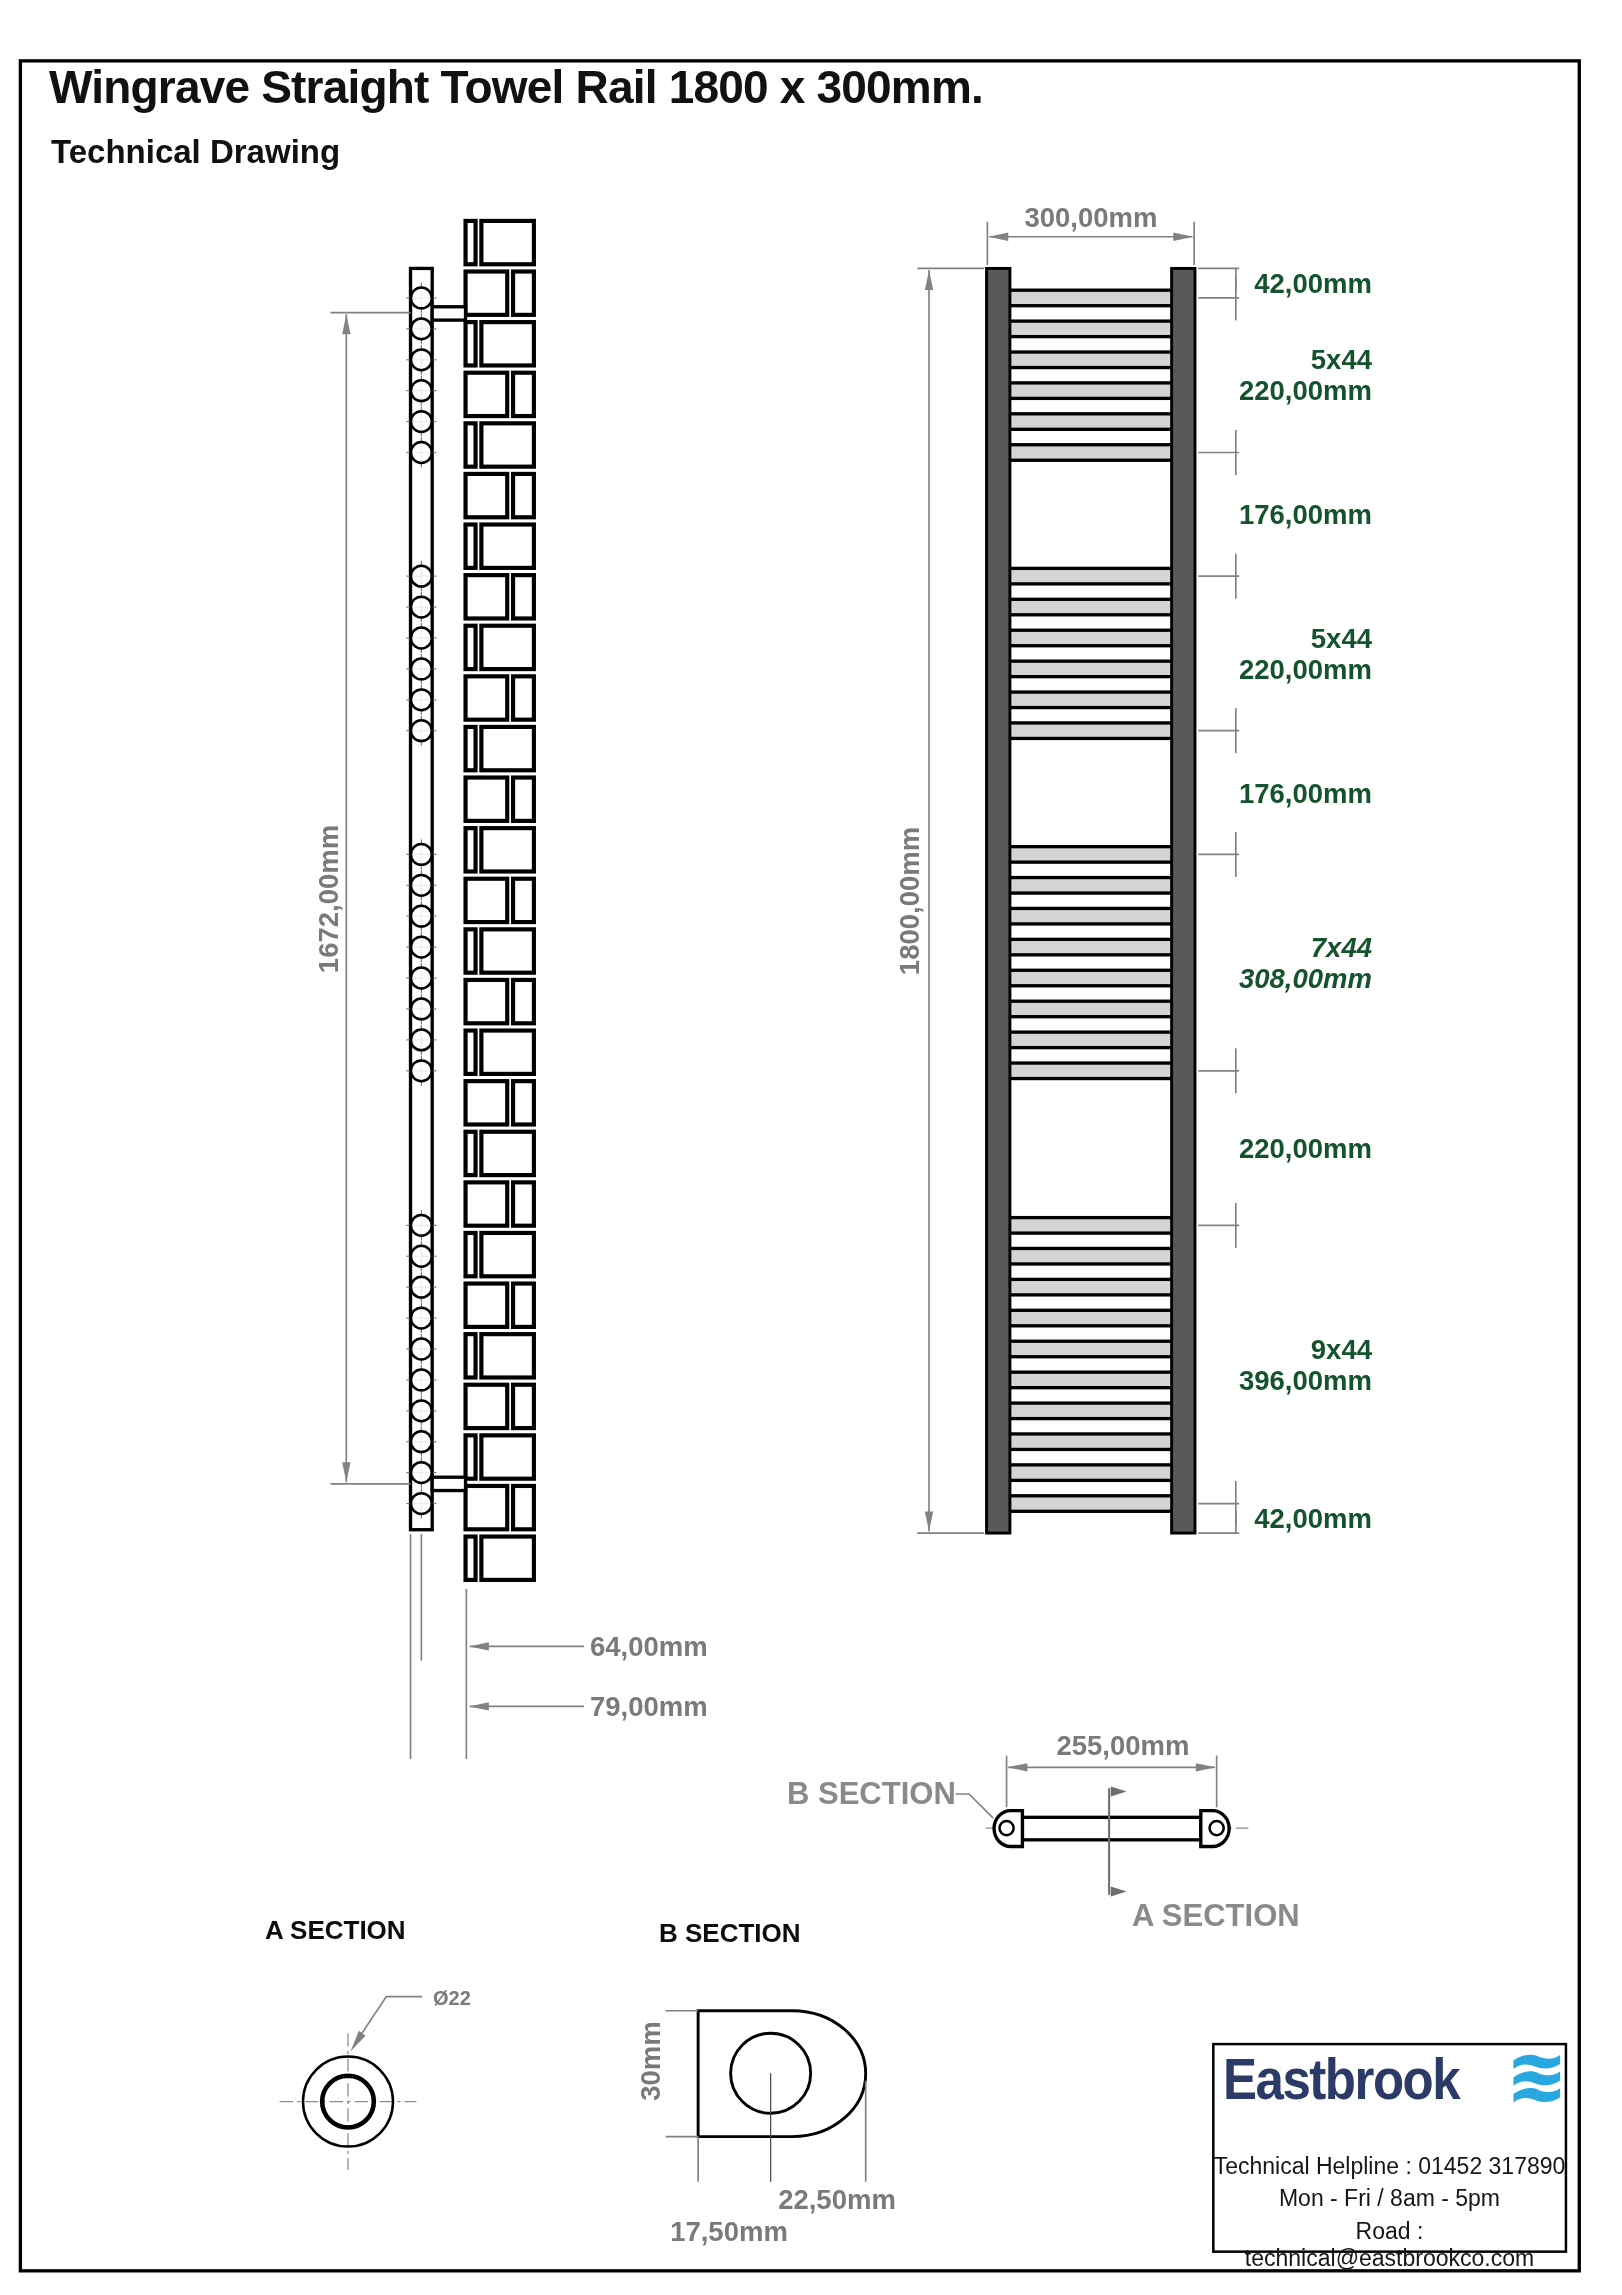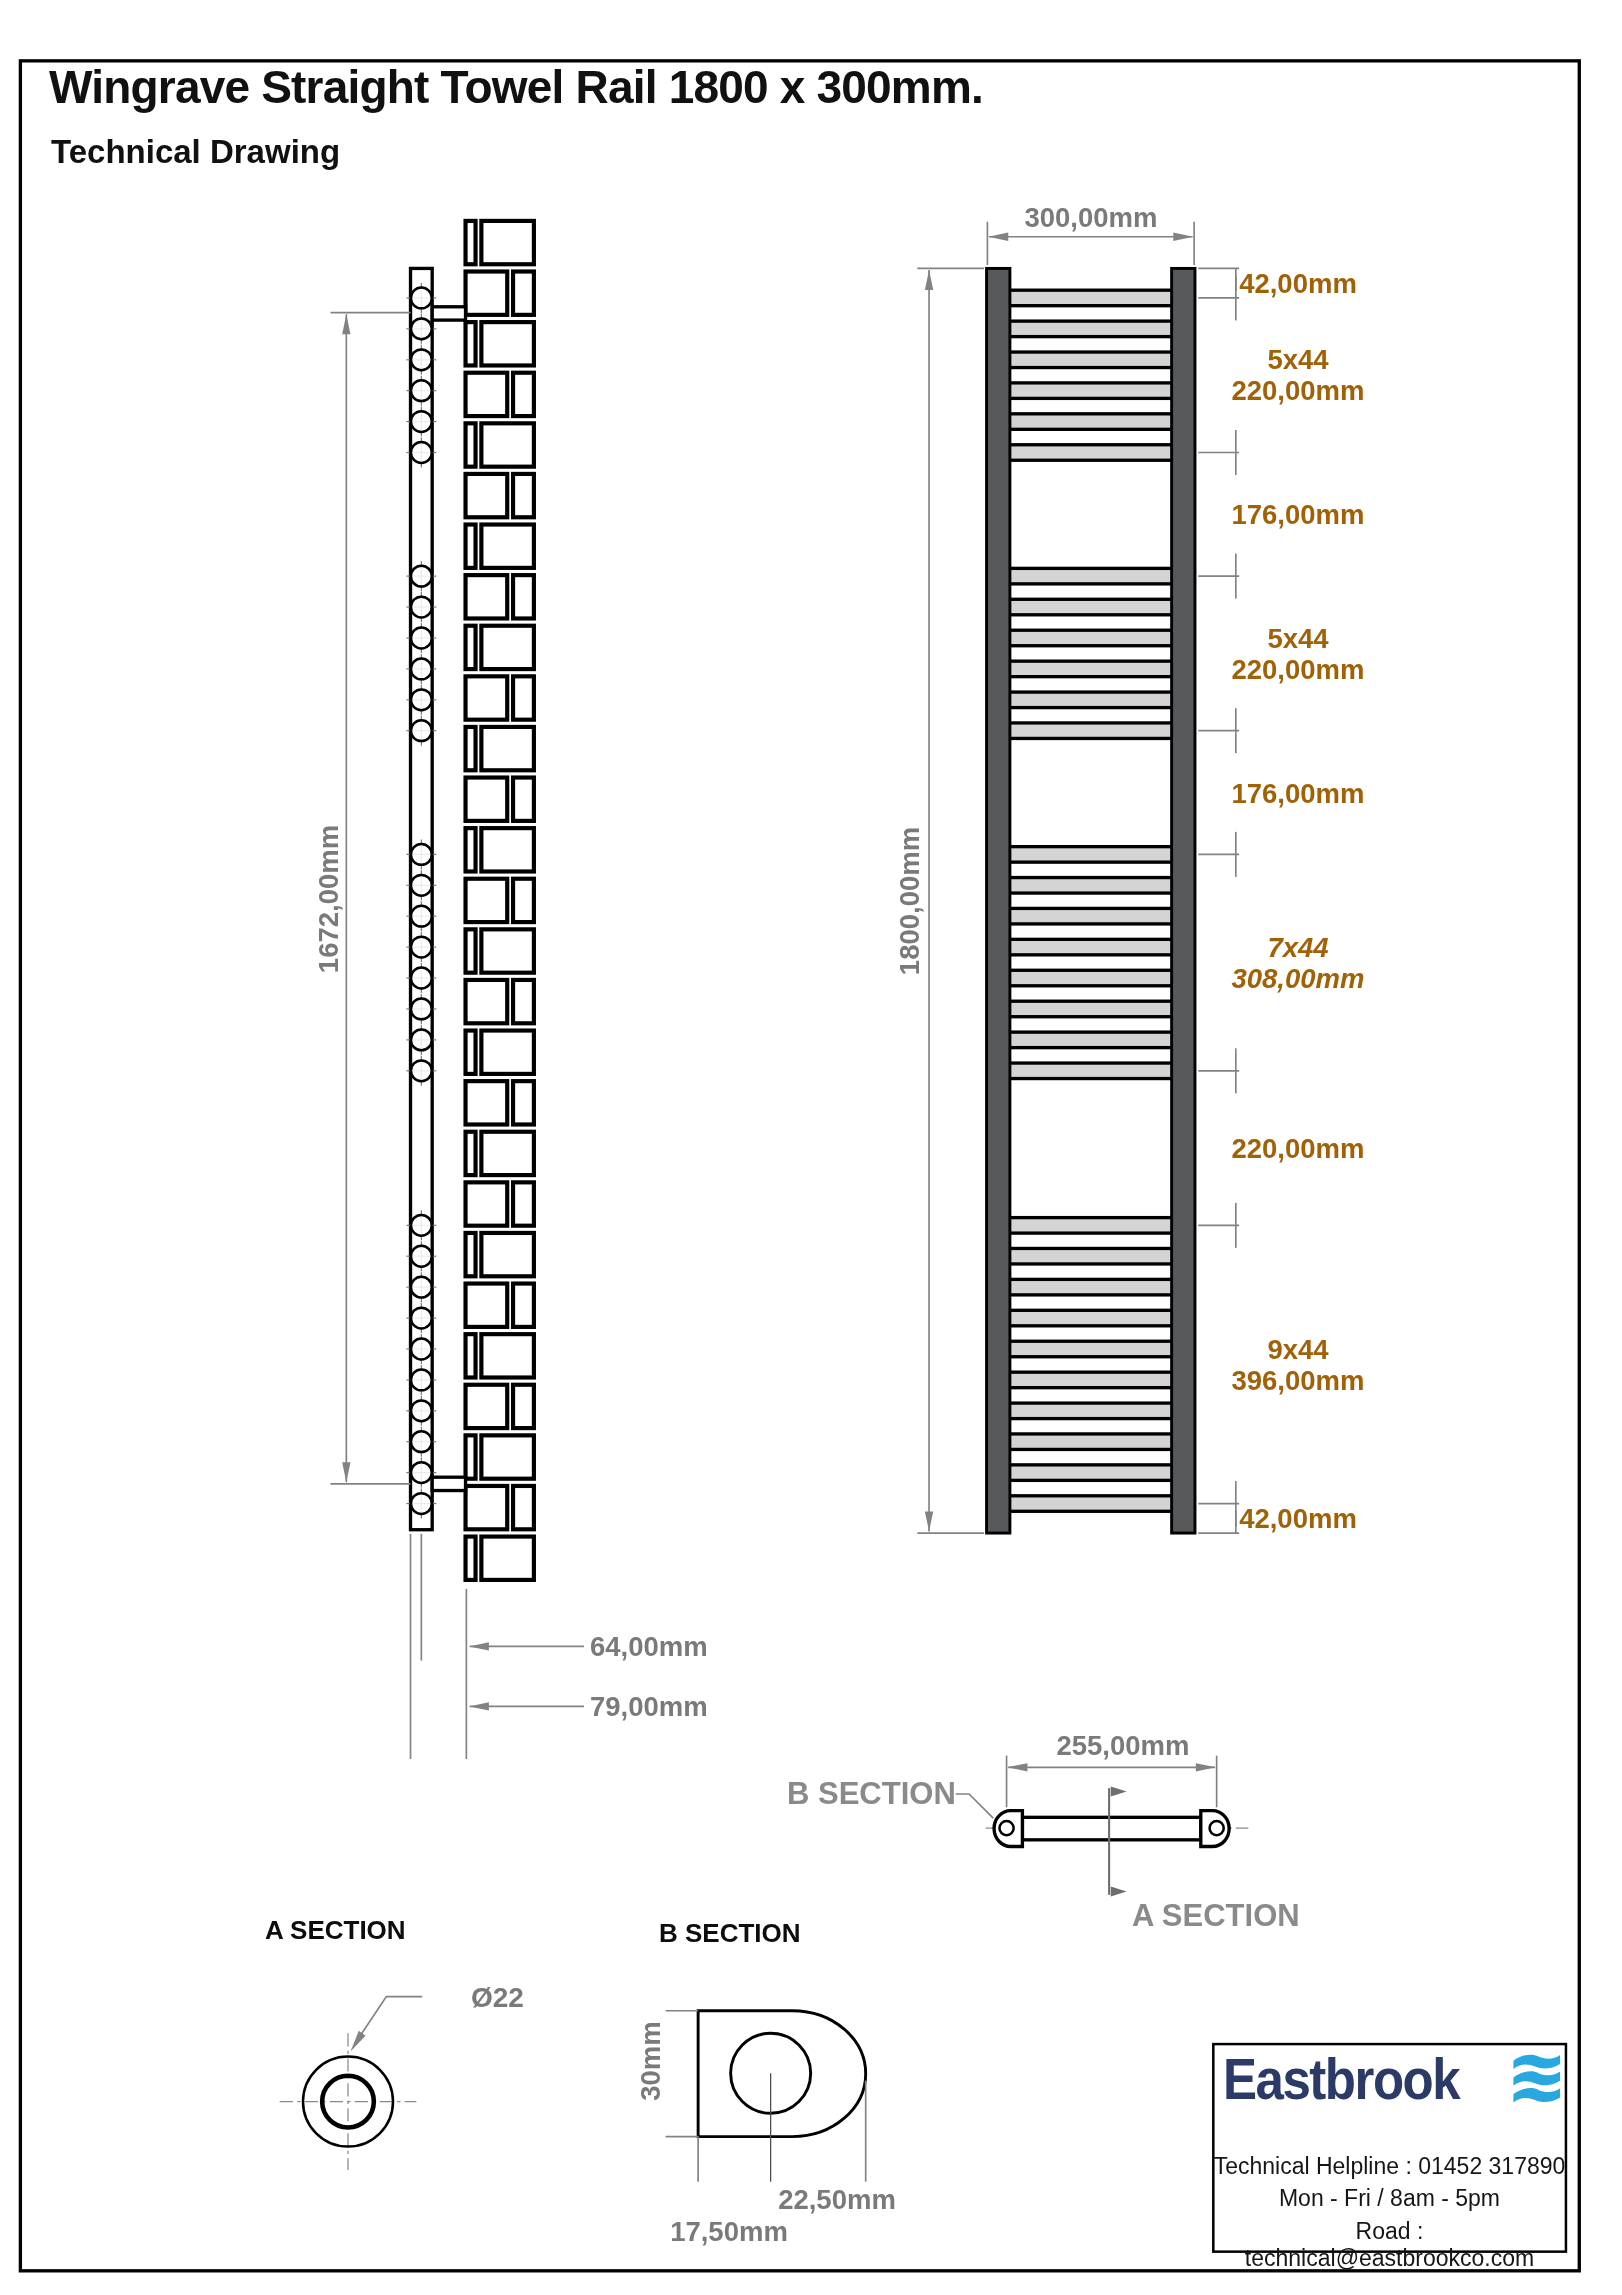--- a/index.html
+++ b/index.html
@@ -6,22 +6,22 @@
   .page{position:relative;width:1601px;height:2295px;background:#fff;
         font-family:"Liberation Sans",sans-serif;overflow:hidden;}
   svg{position:absolute;left:0;top:0;}
   .lbl{position:absolute;white-space:pre-line;}
   .t-title{font-size:46px;font-weight:bold;color:#111;letter-spacing:-0.8px;}
   .t-sub{font-size:33px;font-weight:bold;color:#111;}
   .dim{font-size:27.5px;font-weight:bold;color:#7a7a7a;}
   .dim-c{transform:translate(-50%,-50%);text-align:center;}
   .dim-l{transform:translateY(-50%);}
   .dim-rot{transform:translate(-50%,-50%) rotate(-90deg);white-space:nowrap;}
-  .seg-label{position:absolute;left:1224px;width:148px;text-align:center;
-             font-size:27.5px;font-weight:bold;color:#a16207;line-height:31px;
+  .seg-label{position:absolute;left:1224px;width:148px;text-align:right;
+             font-size:27.5px;font-weight:bold;color:#14532d;line-height:31px;
              transform:translateY(-50%);white-space:pre-line;}
   .sec-title{font-size:26px;font-weight:bold;color:#0d0d0d;transform:translateY(-50%);}
   .plan-lbl{font-size:31px;font-weight:bold;color:#8a8a8a;transform:translateY(-50%);}
   .footer-line{position:absolute;left:1213px;width:353px;text-align:center;
                font-size:23px;color:#161616;}
   .brand{position:absolute;font-size:58px;font-weight:bold;color:#2b3a66;
          transform:scaleX(0.88);transform-origin:left top;letter-spacing:-1.7px;}
 </style>
 </head>
 <body>
@@ -332,21 +332,21 @@
   <div class="seg-label" style="top: 1148px;">220,00mm</div>
   <div class="seg-label" style="top: 1365px;">9x44
 396,00mm</div>
   <div class="seg-label" style="top: 1518px;">42,00mm</div>
 
   <div class="lbl dim dim-c" style="left:1111px;top:1746px;margin-left:12px;">255,00mm</div>
   <div class="lbl plan-lbl" style="left:787px;top:1794px;">B SECTION</div>
   <div class="lbl plan-lbl" style="left:1132px;top:1916px;">A SECTION</div>
 
   <div class="lbl sec-title" style="left:265px;top:1930px;">A SECTION</div>
-  <div class="lbl dim dim-l" style="left:433px;top:1998px;font-size:28px;margin-left:38px;">Ø22</div>
+  <div class="lbl dim dim-l" style="left:433px;top:1998px;font-size:20px;">Ø22</div>
 
   <div class="lbl sec-title" style="left:659px;top:1933px;">B SECTION</div>
   <div class="lbl dim dim-rot" style="left:651px;top:2061px;">30mm</div>
   <div class="lbl dim dim-c" style="left:729px;top:2200px;margin-top:32px;">17,50mm</div>
   <div class="lbl dim dim-c" style="left:837px;top:2200px;">22,50mm</div>
 
   <div class="brand" style="left:1223px;top:2045px;">Eastbrook</div>
   <div class="footer-line" style="top:2153px;">Technical Helpline : 01452 317890</div>
   <div class="footer-line" style="top:2185px;">Mon - Fri / 8am - 5pm</div>
   <div class="footer-line" style="top:2218px;">Road : technical@eastbrookco.com</div>

